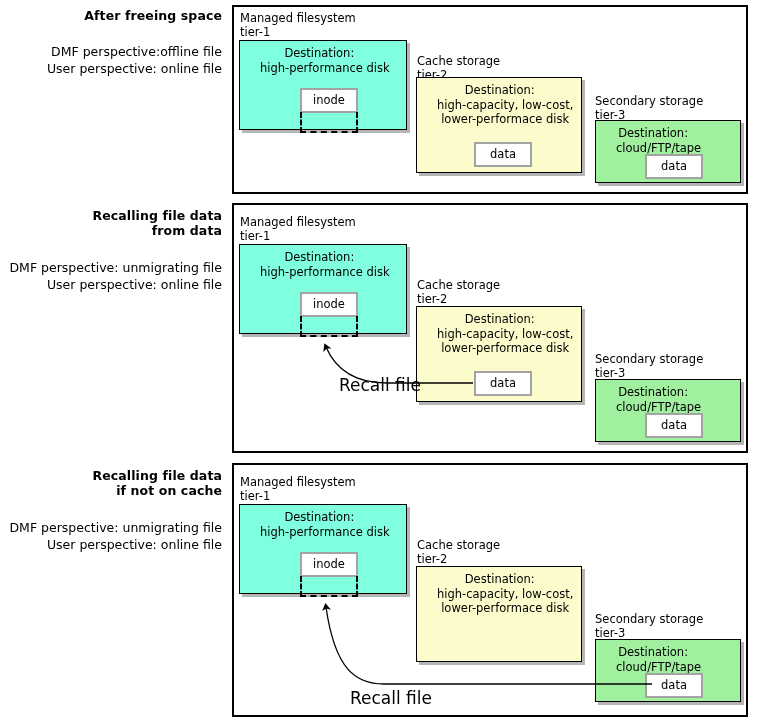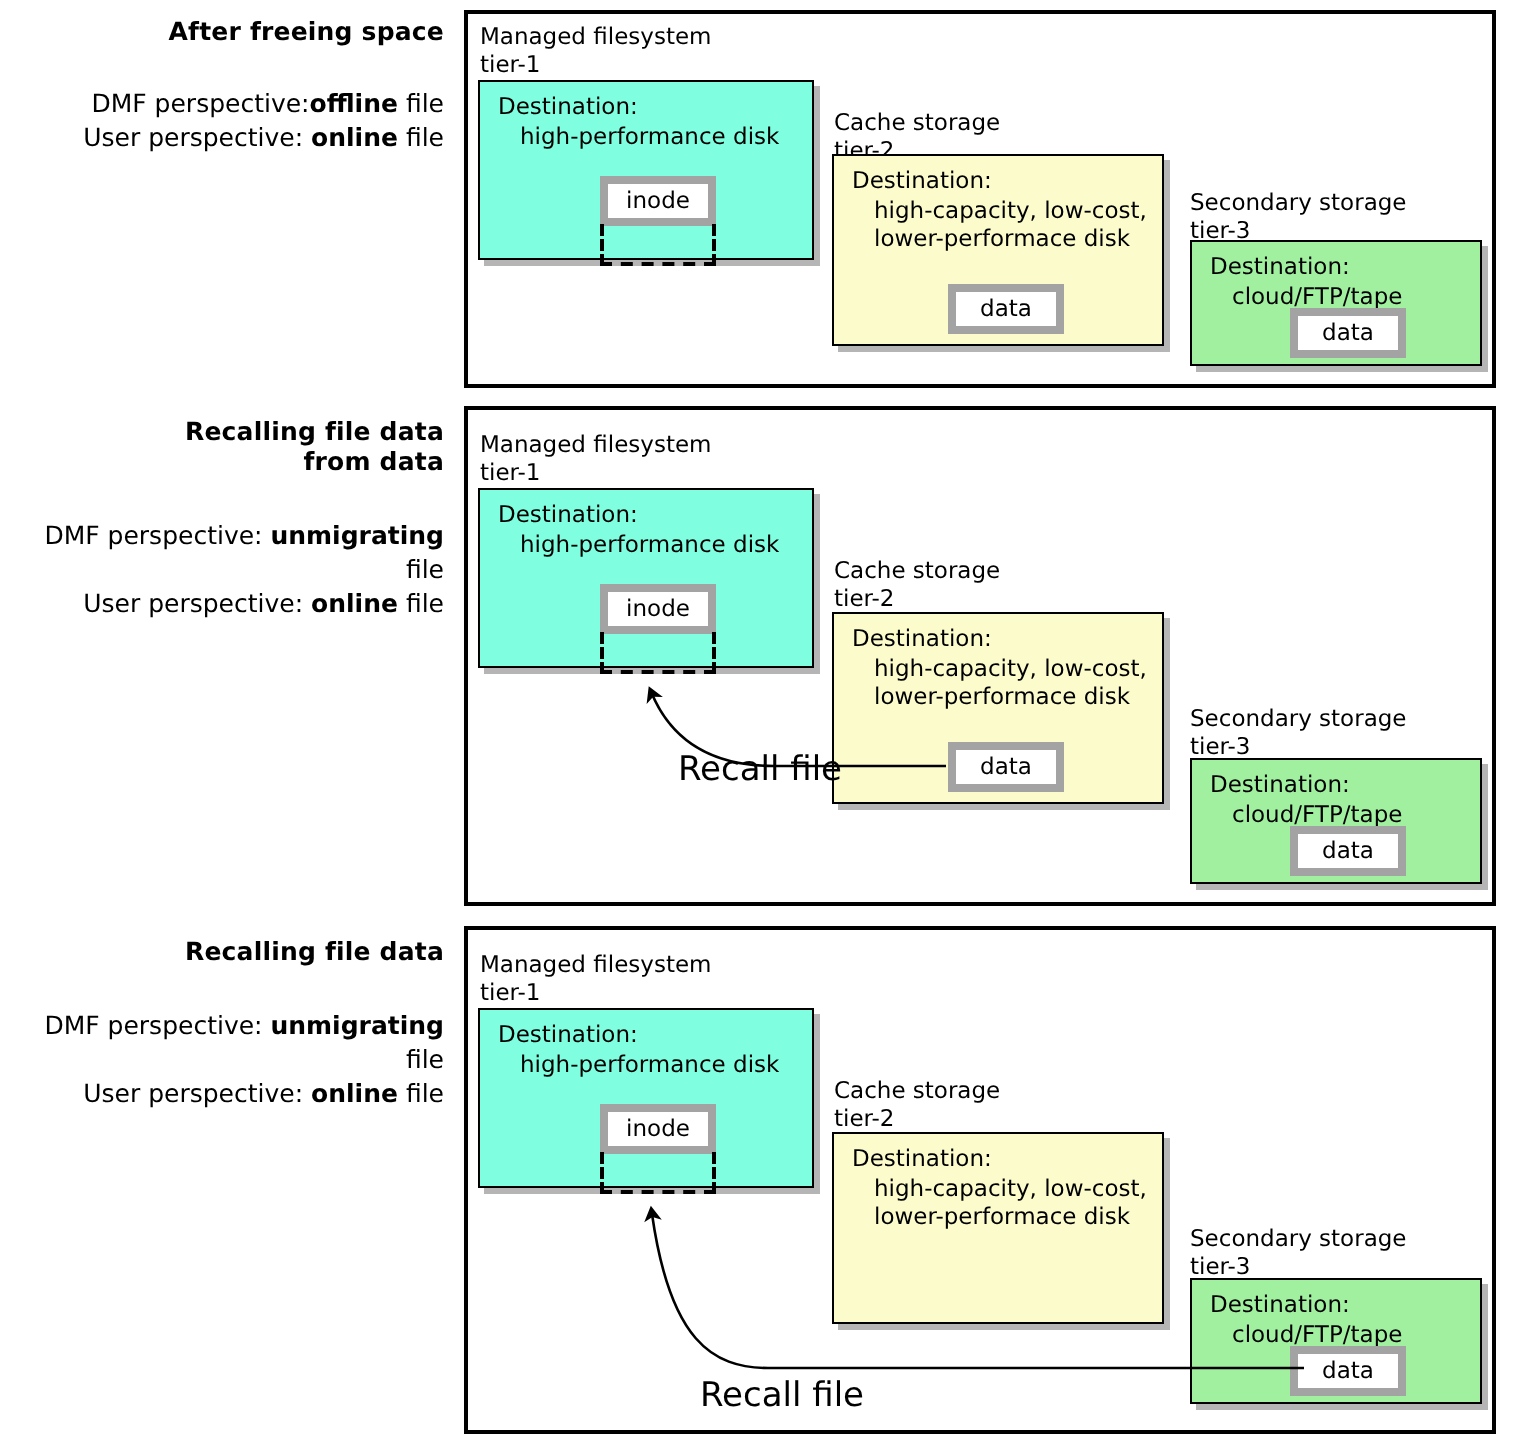--- a/index.html
+++ b/index.html
@@ -40,21 +40,21 @@
   .caption-title {
     font-weight: bold;
     font-size: 12.5px;
     line-height: 15px;
     letter-spacing: 0.1px;
   }
   .caption-lines {
     font-size: 12.5px;
     line-height: 17px;
   }
-  .caption-lines .em { font-weight: bold; }
+  .caption-lines .em { font-weight: normal; }
 
   
   .tier-heading {
     position: absolute;
     font-weight: normal;
     font-size: 11.5px;
     line-height: 13.5px;
     white-space: nowrap;
   }
 
@@ -68,28 +68,29 @@
   .tier-box.yellow{ background: #FCFBCC; }
   .tier-box.green { background: #A0F0A0; }
 
   .dest-text {
     position: absolute;
     left: 9px;
     top: 5px;
     font-size: 11.5px;
     line-height: 14.5px;
     white-space: nowrap;
+    text-align: center;
   }
   .dest-text .indent { display: block; padding-left: 11px; }
 
   
   .white-box {
     position: absolute;
     background: #ffffff;
-    border: 4px solid #a3a3a3;
+    border: 2px solid #a3a3a3;
     box-sizing: border-box;
     font-size: 11.5px;
     text-align: center;
     line-height: 1;
     display: flex;
     align-items: center;
     justify-content: center;
   }
   .dashed-box {
     position: absolute;
@@ -243,20 +244,21 @@
         </marker>
       </defs>
       <path d="M239,178 L153,178 C128,178 104,170 92,142" fill="none" stroke="#000000" stroke-width="1.3" marker-end="url(#arrowhead2)"></path>
     </svg>
     <div class="arrow-label" style="left:105px; top:170px;">Recall file</div>
   </div>
 
   <div class="captions" style="left:0; top:468px;">
     <div class="caption-title">
       <div>Recalling file data</div>
+      <div>if not on cache</div>
     </div>
     <div class="caption-lines" style="margin-top:21px;">
       <div>
         <span>DMF perspective:</span> <span class="em">unmigrating</span> <span>file</span>
       </div>
       <div>
         <span>User perspective:</span> <span class="em">online</span> <span>file</span>
       </div>
     </div>
   </div>

